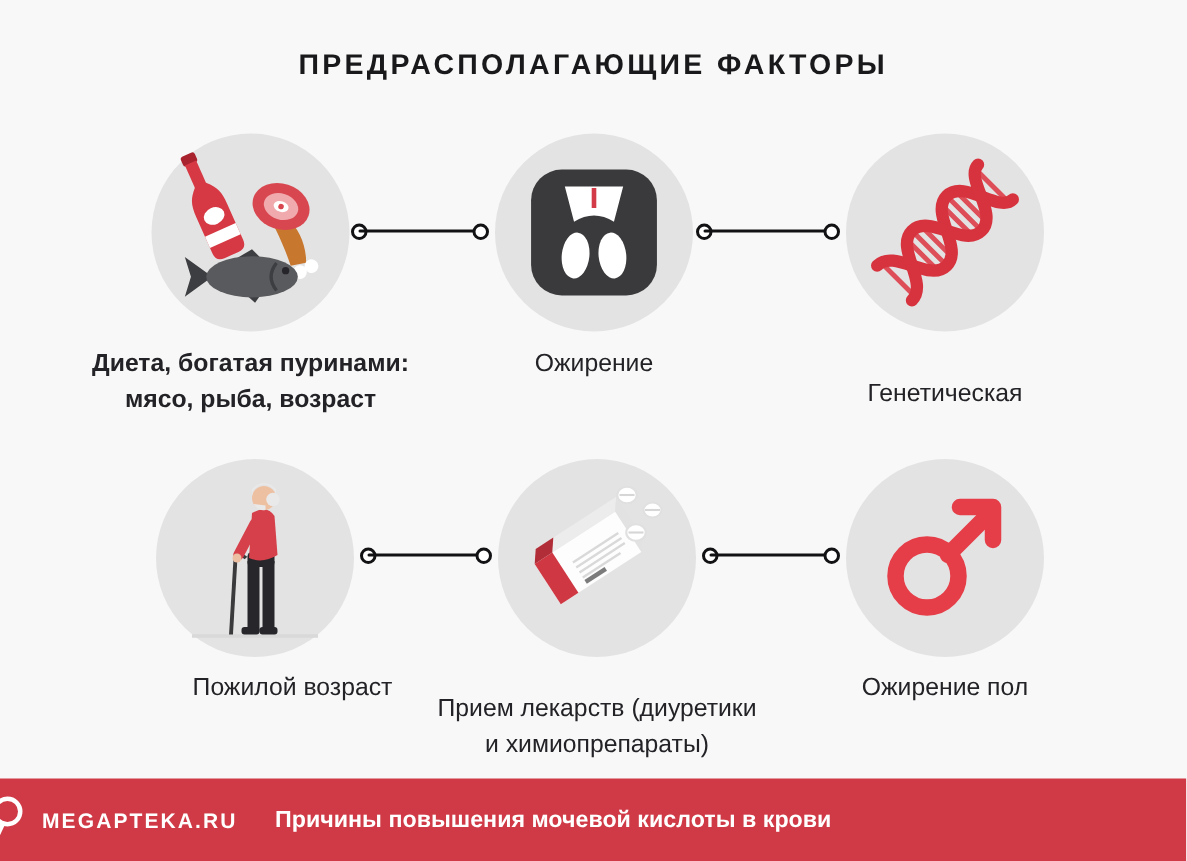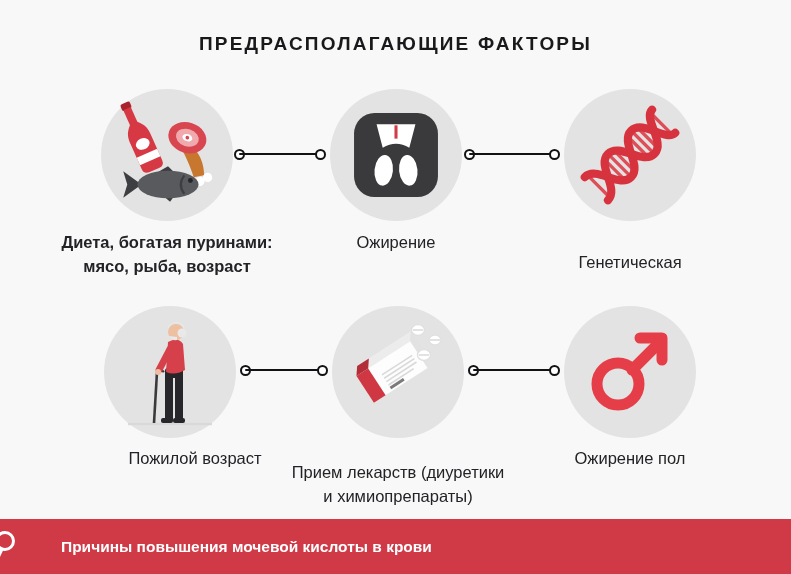--- a/index.html
+++ b/index.html
@@ -33,21 +33,21 @@
   .footer{
     position:absolute;left:0;right:0;top:519px;bottom:0;background:#cf3a46;
     display:flex;align-items:center;overflow:hidden;
   }
   .footer .logo{flex:0 0 auto;margin-left:-7px;}
   .footer .brand{
     margin-left:9px;color:#ffffff;font-size:14px;font-weight:700;
     letter-spacing:1.4px;white-space:nowrap;
   }
   .footer .subtitle{
-    margin-left:42px;color:#ffffff;font-size:15.5px;font-weight:700;
+    margin-left:25px;color:#ffffff;font-size:15.5px;font-weight:700;
     white-space:nowrap;
   }
 </style>
 </head>
 <body>
 
 <div class="canvas">
 
   <div class="title">ПРЕДРАСПОЛАГАЮЩИЕ ФАКТОРЫ</div>
 
@@ -217,16 +217,17 @@
   <div class="label" style="left:630px;top:446px;">
     <div>Ожирение пол</div>
     <div></div>
   </div>
 
   <div class="footer">
     <svg class="logo" width="26" height="36" viewBox="0 0 26 36">
       <circle cx="12" cy="12" r="8.5" stroke="#ffffff" stroke-width="3" fill="none"></circle>
       <line x1="9" y1="20" x2="3" y2="33" stroke="#ffffff" stroke-width="3" stroke-linecap="round"></line>
     </svg>
+    <span class="brand">MEGAPTEKA.RU</span>
     <span class="subtitle">Причины повышения мочевой кислоты в крови</span>
   </div>
 
 </div>
 
 </body></html>

